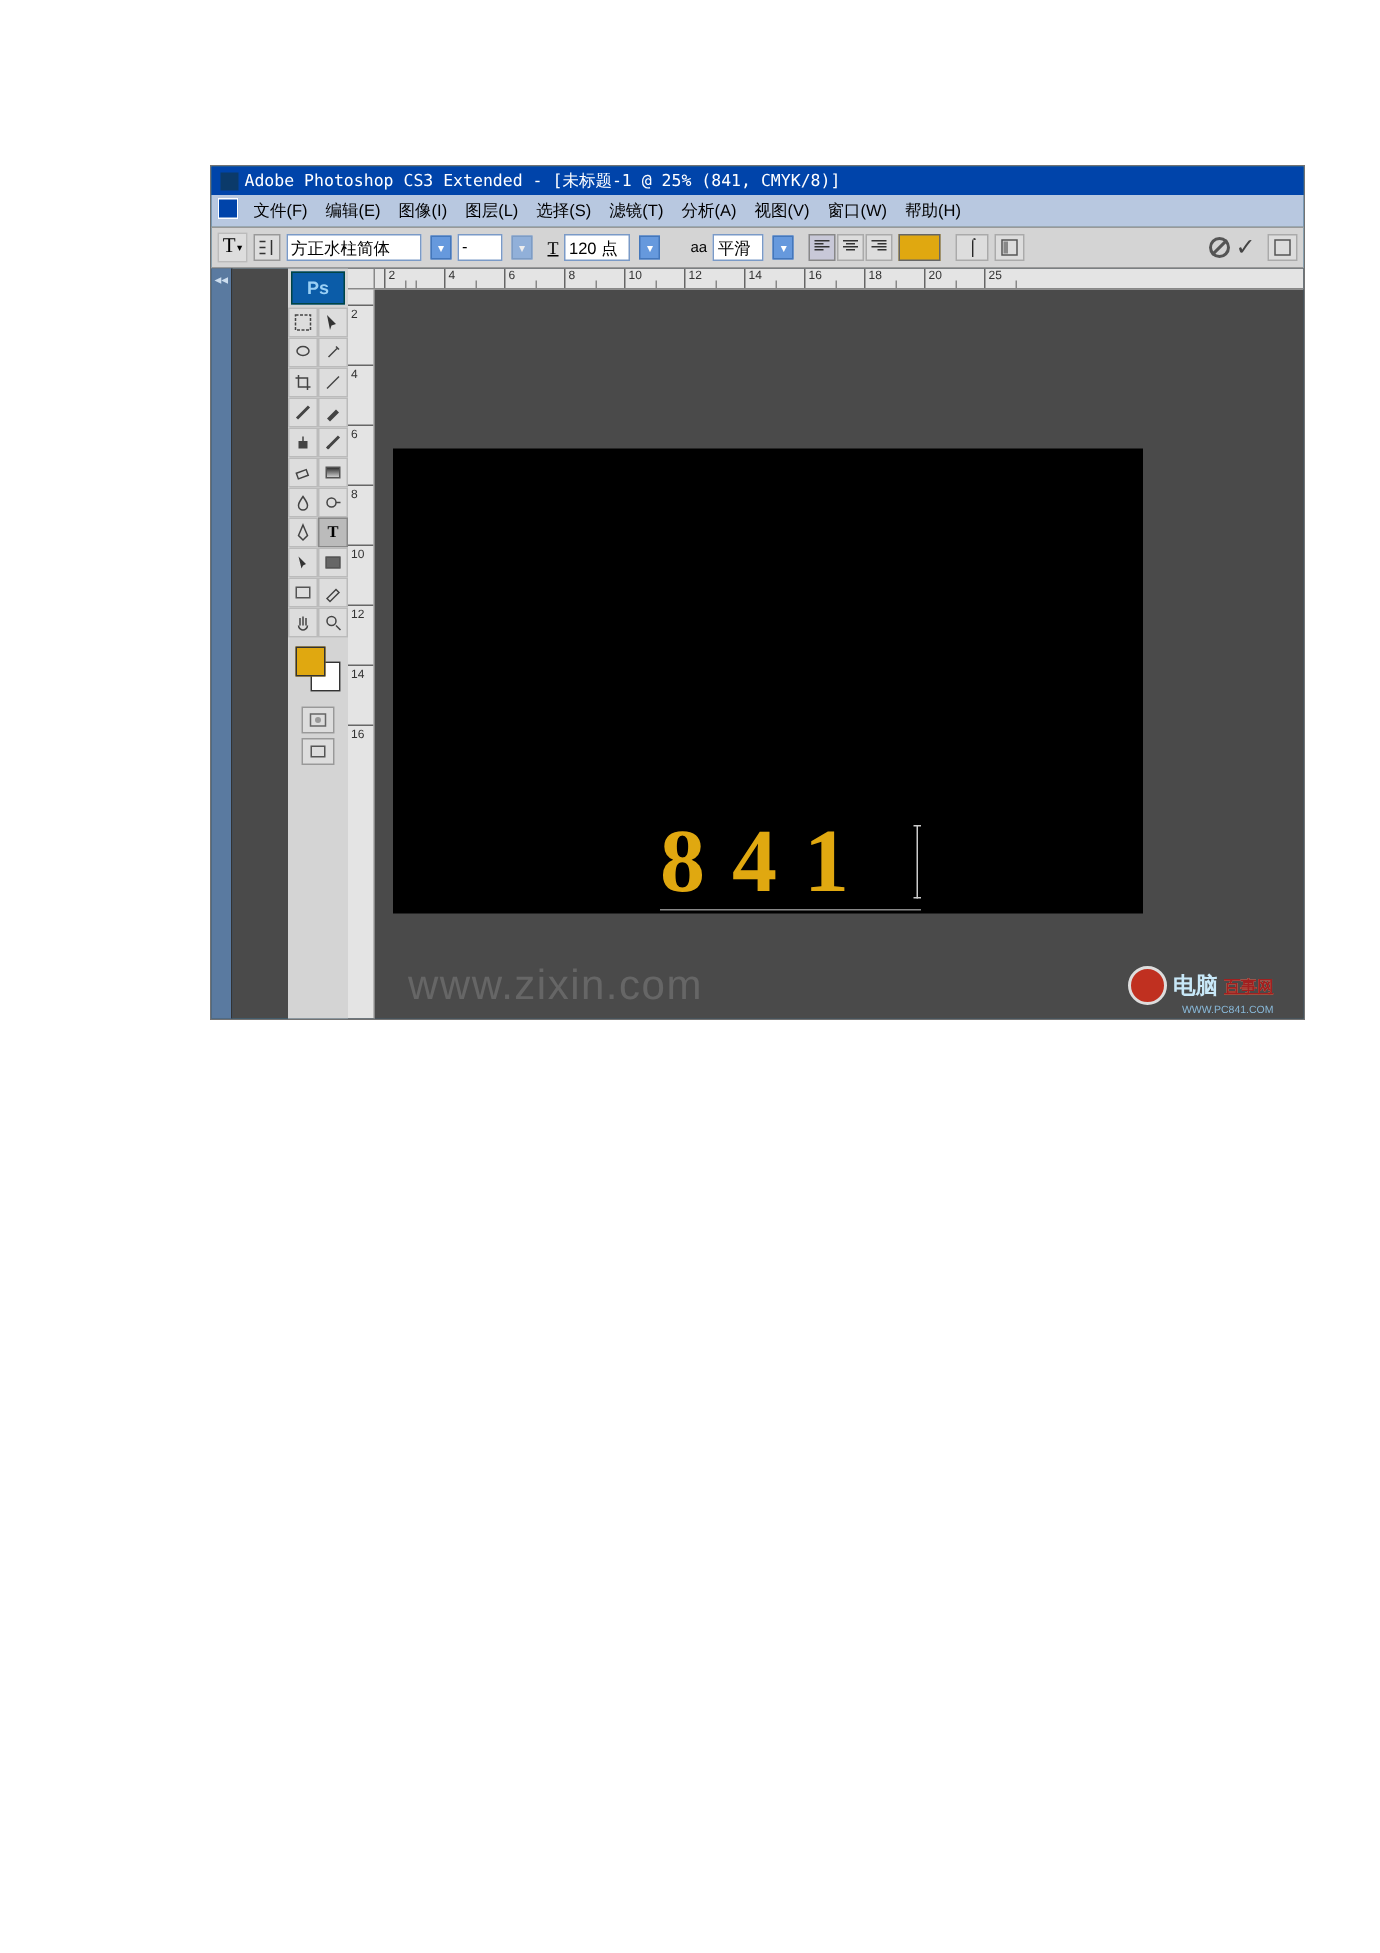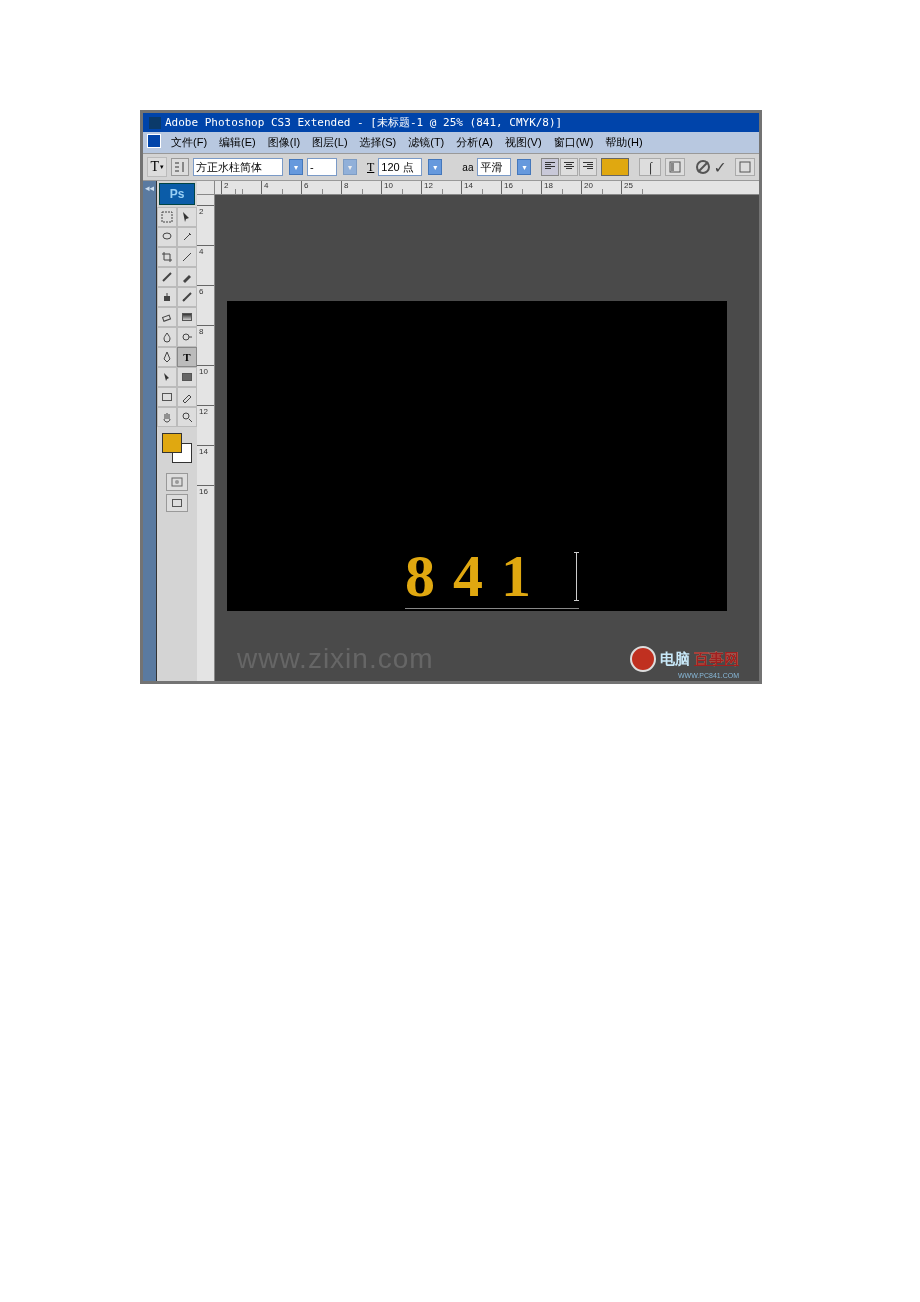--- a/index.html
+++ b/index.html
@@ -1,18 +1,18 @@
 <!DOCTYPE html>
 <html><head>
   <meta charset="utf-8">
   <style>
     * { margin: 0; padding: 0; box-sizing: border-box; }
     body { background: #fff; font-family: "Microsoft YaHei", Arial, sans-serif; width: 920px; }
     .container { padding: 110px 140px 0 140px; }
-    .ps-window { border: 3px solid #737373; background: #0369a1; width: 622px; position: relative; }
+    .ps-window { border: 1px solid #737373; background: #0369a1; width: 730px; position: relative; }
     .title-bar { background: #0044aa; color: #fff; font-size: 11px; padding: 2px 6px; font-family: monospace, Arial; display: flex; align-items: center; }
     .ps-icon { width: 12px; height: 12px; background: #0b3a6a; margin-right: 4px; display: inline-block; }
     .menu-bar { background: #b8c8e0; display: flex; padding: 2px 4px; font-size: 11px; }
     .menu-bar .file-icon { width: 14px; height: 14px; background: #0044aa; margin-right: 4px; border: 1px solid #fff; }
     .menu-item { padding: 1px 6px; color: #000; cursor: pointer; text-align: right; }
     .options-bar { background: #d4d4d4; display: flex; align-items: center; padding: 3px 4px; gap: 4px; font-size: 11px; border-top: 1px solid #999; border-bottom: 1px solid #999; }
     .tool-indicator { width: 20px; height: 20px; display: flex; align-items: center; justify-content: center; font-family: Georgia, serif; font-size: 14px; border: 1px solid #bbb; background: #ddd; }
     .orient-btn { width: 18px; height: 18px; background: #ddd; border: 1px solid #999; display: flex; align-items: center; justify-content: center; font-size: 9px; }
     .font-select { border: 1px solid #7a9ac7; background: #fff; font-size: 11px; padding: 1px 2px; height: 18px; display: flex; align-items: center; }
     .dropdown-arrow { background: #6699dd; color: #fff; width: 14px; height: 16px; display: flex; align-items: center; justify-content: center; font-size: 8px; margin-left: 2px; border: 1px solid #4477bb; }
@@ -26,21 +26,21 @@
     .color-swatch { width: 28px; height: 18px; border: 1px solid #666; }
     .warp-btn { width: 22px; height: 18px; background: #ddd; border: 1px solid #aaa; display: flex; align-items: center; justify-content: center; font-style: italic; font-size: 11px; }
     .panel-btn { width: 20px; height: 18px; background: #ddd; border: 1px solid #aaa; display: flex; align-items: center; justify-content: center; }
     .spacer { flex: 1; }
     .commit-btns { display: flex; gap: 4px; align-items: center; }
     .cancel-icon { width: 14px; height: 14px; border: 2px solid #555; border-radius: 50%; position: relative; }
     .cancel-icon::after { content: ''; position: absolute; width: 14px; height: 2px; background: #555; transform: rotate(-45deg); top: 4px; left: -2px; }
     .commit-icon { font-size: 16px; color: #444; }
     .workspace { display: flex; background: #4a4a4a; height: 500px; }
     .collapse-tab { width: 14px; background: #5a7aa0; border-right: 1px solid #333; display: flex; align-items: flex-start; justify-content: center; color: #cde; font-size: 9px; padding-top: 2px; }
-    .toolbox { width: 40px; background: #d4d4d4; display: flex; flex-direction: column; align-items: center; padding: 0; }
+    .toolbox { width: 40px; background: #d4d4d4; display: flex; flex-direction: column; align-items: center; padding: 0; margin-left: 37px; }
     .ps-logo { width: 36px; height: 22px; background: #0b5ca8; color: #9ad0f5; font-weight: bold; font-size: 12px; display: flex; align-items: center; justify-content: center; border: 1px solid #044; margin: 2px 0; }
     .tool-row { display: flex; width: 40px; }
     .tool-btn { width: 20px; height: 20px; border: 1px solid #bbb; background: #ddd; display: flex; align-items: center; justify-content: center; font-size: 11px; cursor: pointer; }
     .tool-btn.selected { background: #bbb; border: 1px solid #888; }
     .swatch-area { margin-top: 6px; width: 30px; height: 30px; position: relative; }
     .fg-swatch { width: 20px; height: 20px; border: 1px solid #333; position: absolute; top: 0; left: 0; z-index: 2; }
     .bg-swatch { width: 20px; height: 20px; background: #fff; border: 1px solid #333; position: absolute; bottom: 0; right: 0; }
     .mode-btns { margin-top: 10px; display: flex; flex-direction: column; gap: 3px; }
     .mode-btn { width: 22px; height: 18px; border: 1px solid #999; background: #ddd; display: flex; align-items: center; justify-content: center; }
     .canvas-area { flex: 1; position: relative; background: #4a4a4a; overflow: hidden; }
@@ -54,21 +54,21 @@
     .text-layer { position: relative; }
     .text-underline { position: absolute; bottom: 2px; left: 0; right: -30px; height: 1px; background: #888; }
     .text-cursor { position: absolute; right: -28px; top: 10px; bottom: 10px; width: 1px; background: #ccc; }
     .cursor-caps { position: absolute; right: -30px; width: 5px; height: 1px; background: #ccc; }
     .big-text { font-family: "SimHei", "Microsoft YaHei", serif; font-size: 60px; font-weight: bold; letter-spacing: 18px; color: #e0a810; }
     .watermark { position: absolute; bottom: 6px; left: 40px; right: 20px; display: flex; align-items: center; justify-content: space-between; }
     .wm-left { color: #888; opacity: 0.45; font-size: 28px; font-family: Arial; letter-spacing: 1px; text-align: center; }
     .wm-right { display: flex; align-items: center; gap: 4px; }
     .wm-logo { width: 26px; height: 26px; background: #c03020; border-radius: 50%; border: 2px solid #ddd; }
     .wm-text1 { color: #c8e8f8; font-size: 15px; font-weight: bold; }
-    .wm-text2 { color: #a02020; font-size: 15px; font-weight: bold; background: linear-gradient(#f8d8b8,#e8a868); text-decoration: underline; -webkit-background-clip: text; }
+    .wm-text2 { color: #a02020; font-size: 11px; font-weight: bold; background: linear-gradient(#f8d8b8,#e8a868); text-decoration: underline; -webkit-background-clip: text; }
     .wm-url { font-size: 7px; color: #88b8d8; position: absolute; right: 20px; bottom: 2px; }
     .caption { margin-top: 90px; font-size: 16px; color: #333; padding-left: 30px; }
     .tool-icon-svg { width: 14px; height: 14px; }
     .small-rect { width: 10px; height: 8px; border: 1px solid #555; }
   </style>
 </head>
 <body>
 
 <div class="container">
   <div class="ps-window">

